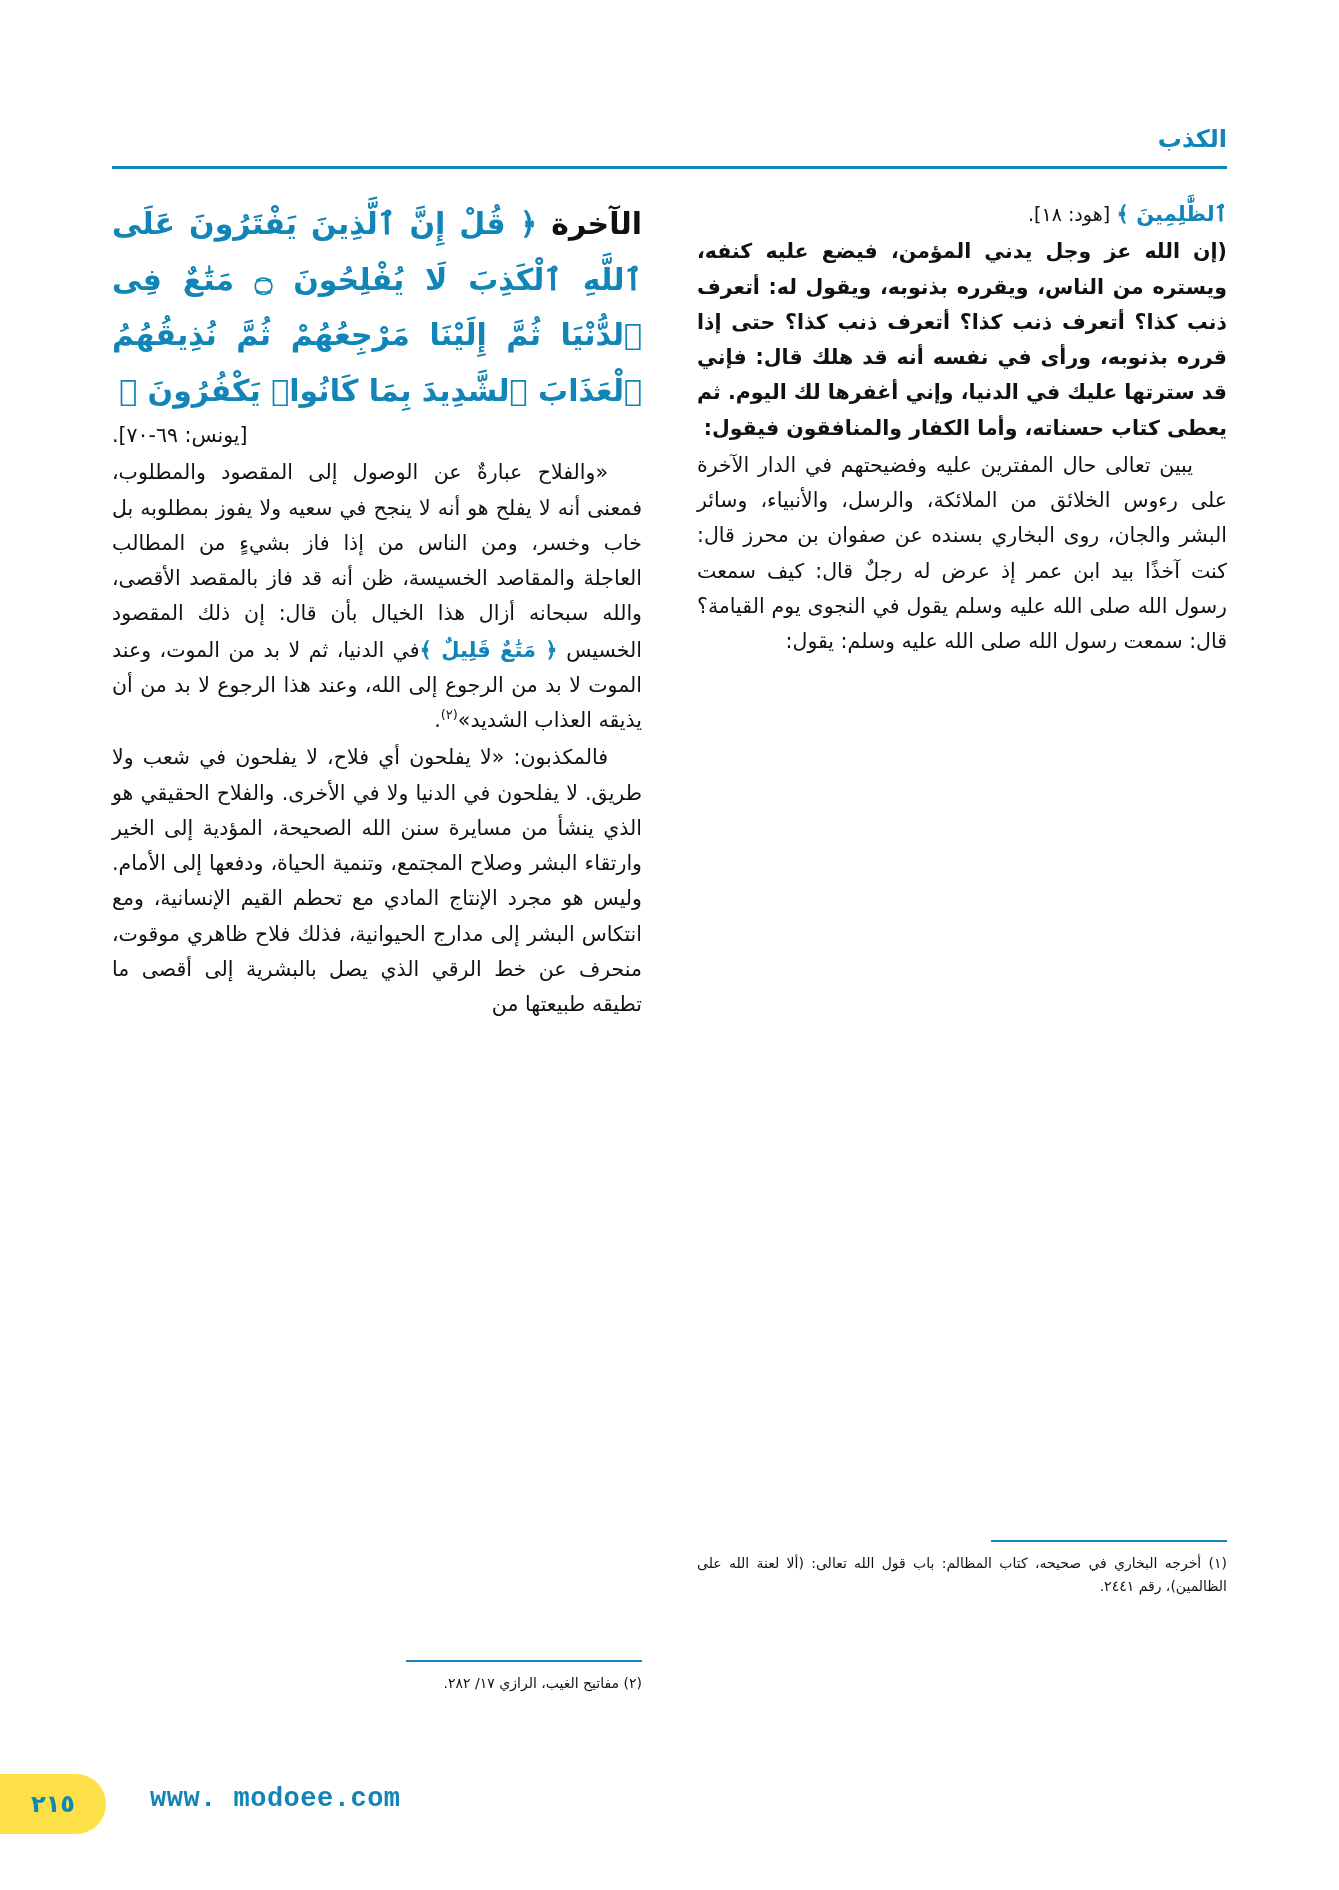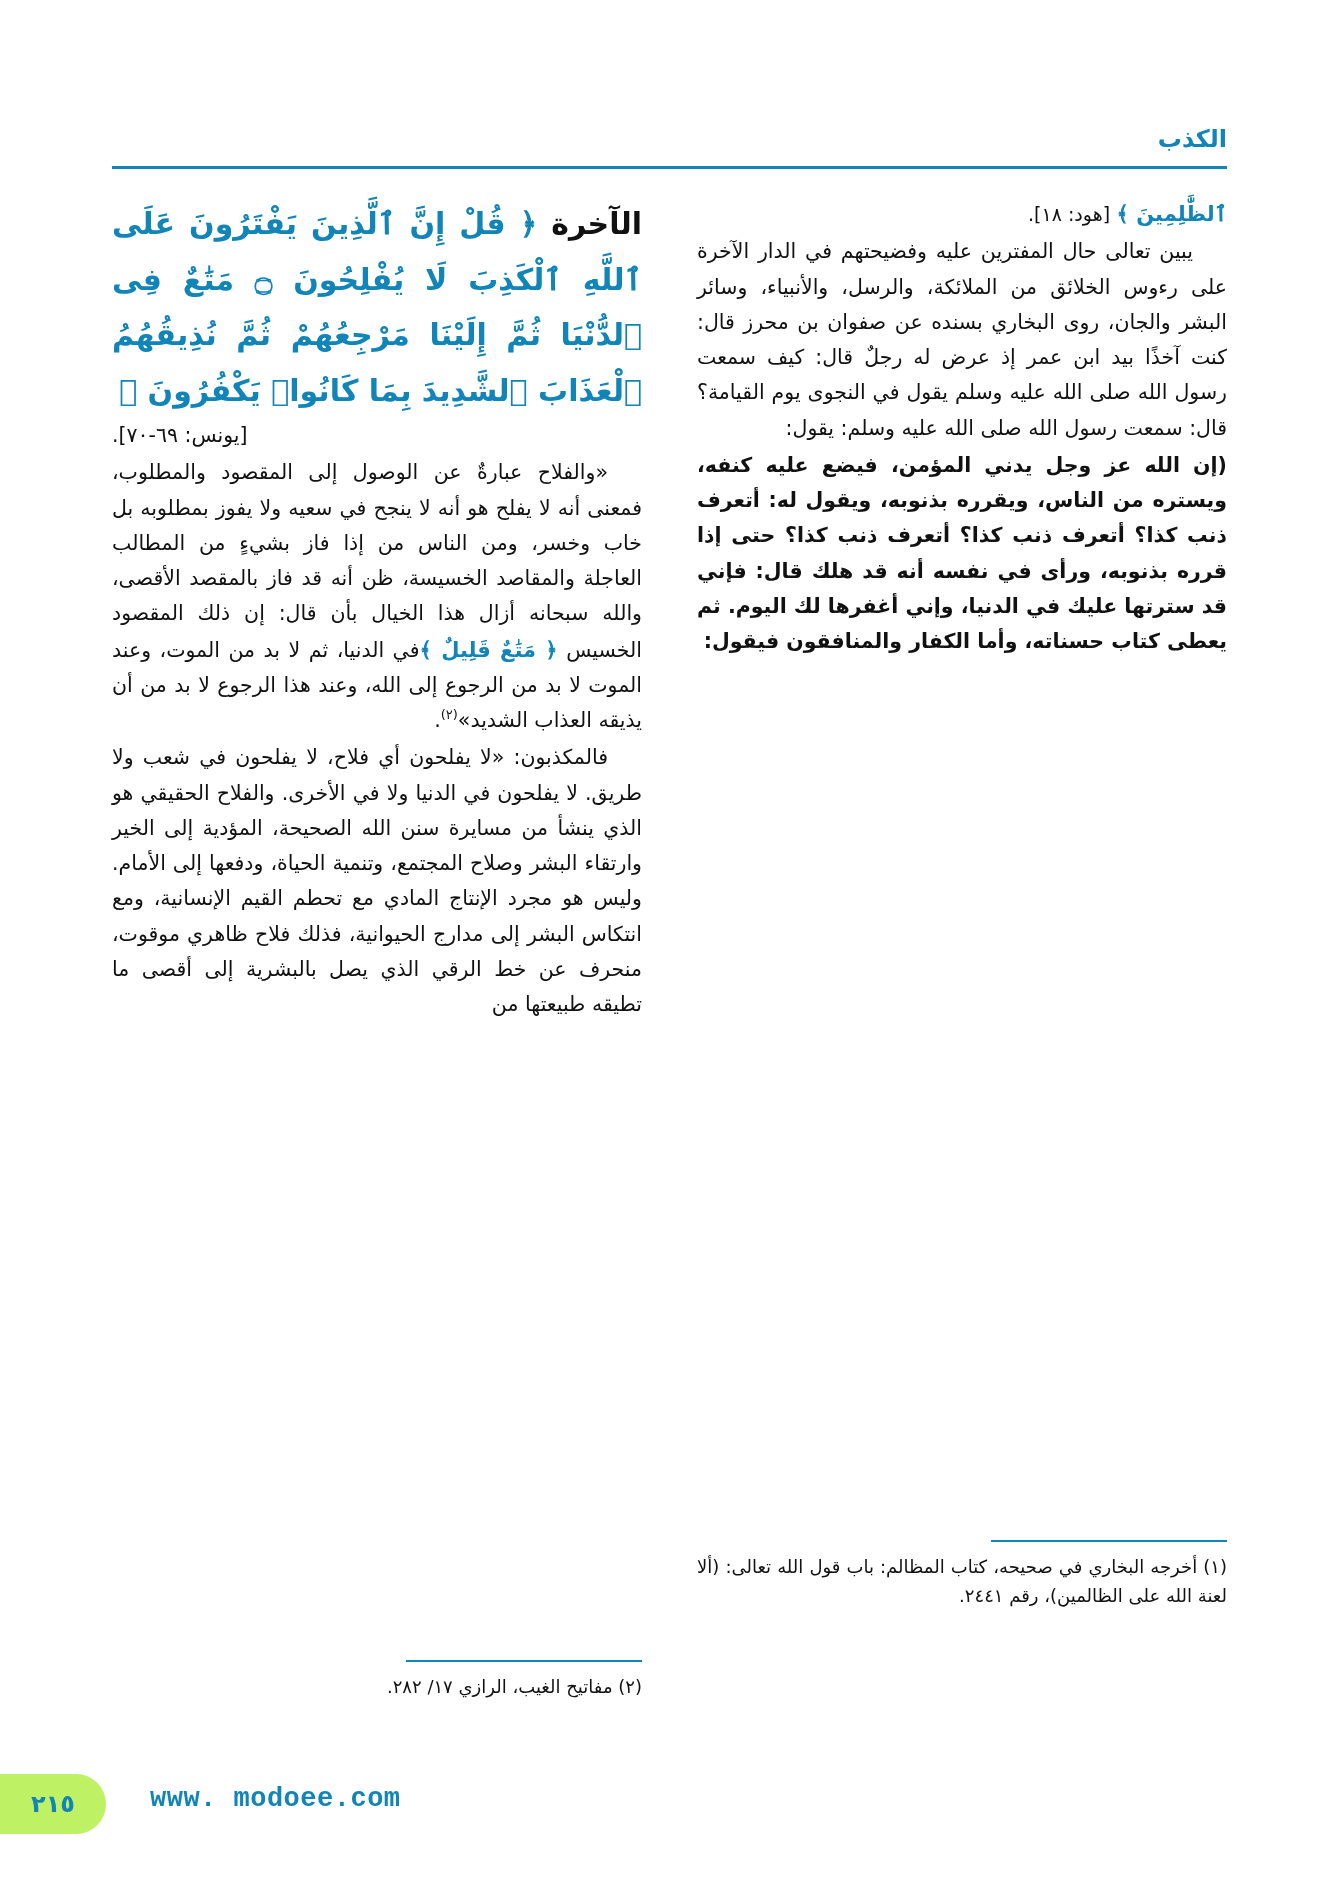--- a/index.html
+++ b/index.html
@@ -98,21 +98,21 @@
   .subhead {
     color: #1184b8;
     font-weight: bold;
     font-size: 21.5px;
     margin: 14px 0 8px 0;
   }
 
   
   .footnote-box {
     position: absolute;
-    font-size: 18px;
+    font-size: 14px;
     line-height: 1.62;
     color: #111111;
   }
   .fn-rule {
     height: 2px;
     background: #1184b8;
     width: 236px;
     margin-bottom: 10px;
   }
   .fn-right {
@@ -136,21 +136,21 @@
     bottom: 54px;
     width: 100%;
     height: 62px;
   }
   .page-num-tab {
     position: absolute;
     left: 0;
     top: 0;
     width: 106px;
     height: 60px;
-    background: #bef264;
+    background: #fde047;
     border-top-right-radius: 30px;
     border-bottom-right-radius: 30px;
     display: flex;
     align-items: center;
     justify-content: center;
     color: #1184b8;
     font-size: 24px;
     font-weight: bold;
     letter-spacing: 2px;
   }
@@ -176,25 +176,25 @@
     <div class="header-rule"></div>
   </div>
 
   <div class="col col-right">
 
     <p class="para">
       <span class="quran">ٱلظَّٰلِمِينَ ﴾</span>
       <span class="src">[هود: ١٨].</span>
     </p>
 
-    <p class="para indent">يبين تعالى حال المفترين عليه وفضيحتهم في الدار الآخرة على رءوس الخلائق من الملائكة، والرسل، والأنبياء، وسائر البشر والجان، روى البخاري بسنده عن صفوان بن محرز قال: كنت آخذًا بيد ابن عمر إذ عرض له رجلٌ قال: كيف سمعت رسول الله صلى الله عليه وسلم يقول في النجوى يوم القيامة؟ قال: سمعت رسول الله صلى الله عليه وسلم: يقول:</p>
-
     <p class="para bold">
       <span>(إن الله عز وجل يدني المؤمن، فيضع عليه كنفه، ويستره من الناس، ويقرره بذنوبه، ويقول له: أتعرف ذنب كذا؟ أتعرف ذنب كذا؟ أتعرف ذنب كذا؟ حتى إذا قرره بذنوبه، ورأى في نفسه أنه قد هلك قال: فإني قد سترتها عليك في الدنيا، وإني أغفرها لك اليوم. ثم يعطى كتاب حسناته، وأما الكفار والمنافقون فيقول:</span>
     </p>
+
+    <p class="para indent">يبين تعالى حال المفترين عليه وفضيحتهم في الدار الآخرة على رءوس الخلائق من الملائكة، والرسل، والأنبياء، وسائر البشر والجان، روى البخاري بسنده عن صفوان بن محرز قال: كنت آخذًا بيد ابن عمر إذ عرض له رجلٌ قال: كيف سمعت رسول الله صلى الله عليه وسلم يقول في النجوى يوم القيامة؟ قال: سمعت رسول الله صلى الله عليه وسلم: يقول:</p>
 
 
 
   </div>
 
   <div class="col col-left">
 
     <p class="quran-block">
       <span class="bold" style="color:#111">الآخرة</span>
       <span>﴿ قُلْ إِنَّ ٱلَّذِينَ يَفْتَرُونَ عَلَى ٱللَّهِ ٱلْكَذِبَ لَا يُفْلِحُونَ ۝ مَتَٰعٌ فِى ٱلدُّنْيَا ثُمَّ إِلَيْنَا مَرْجِعُهُمْ ثُمَّ نُذِيقُهُمُ ٱلْعَذَابَ ٱلشَّدِيدَ بِمَا كَانُوا۟ يَكْفُرُونَ ﴾</span>

